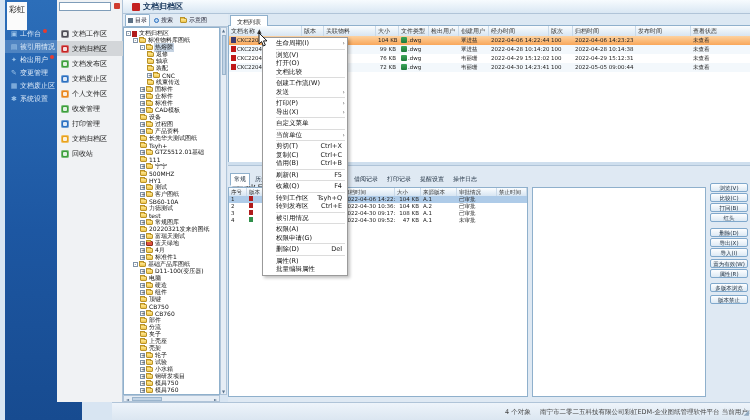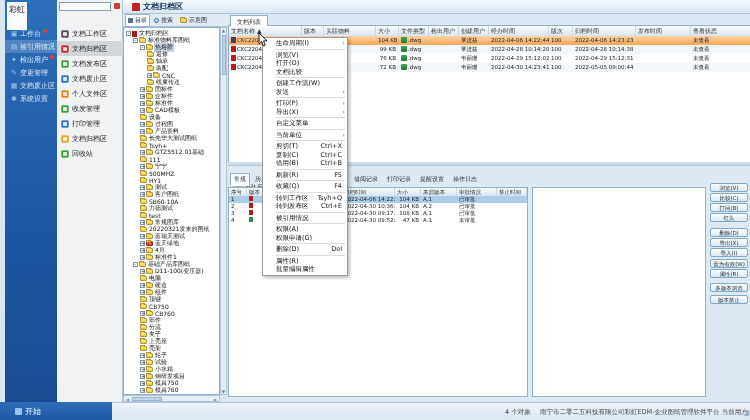--- a/index.html
+++ b/index.html
@@ -138,24 +138,20 @@
         </div>
         <div class="side-item abs" style="top: 79px;">
           <span class="ic">▦</span>
           <span class="nowrap">文档废止区</span>
         </div>
         <div class="side-item abs" style="top: 92px;">
           <span class="ic">✱</span>
           <span class="nowrap">系统设置</span>
         </div>
       </div>
-  </div>
-  <div id="start-area" class="abs">
-    <span id="start-ic"></span>
-    <span>开始</span>
   </div>
 
   <div id="modules" class="abs"></div>
   <input id="mod-search" class="abs" value="" style="">
   <div id="mod-pin" class="abs"></div>
   <div id="module-items">
       <div class="mod-item abs" style="top: 26px;">
         <span class="mod-ic" style="background: rgb(74, 74, 82);"></span>
         <span class="nowrap">文档工作区</span>
       </div>

